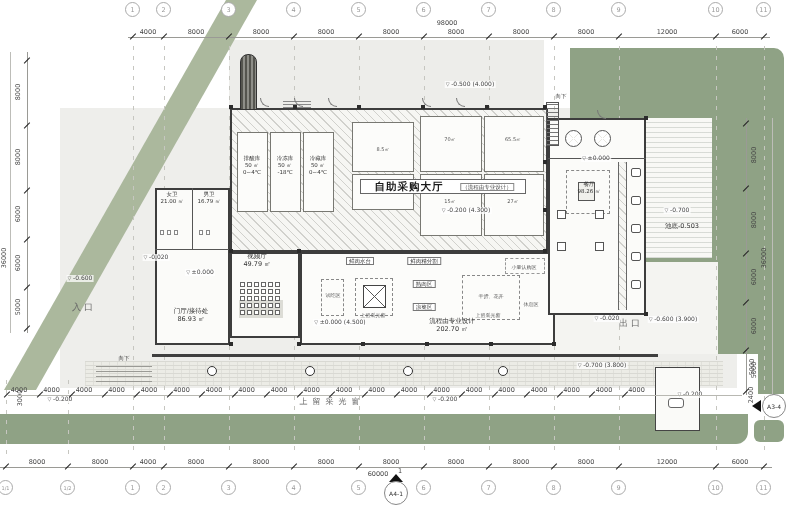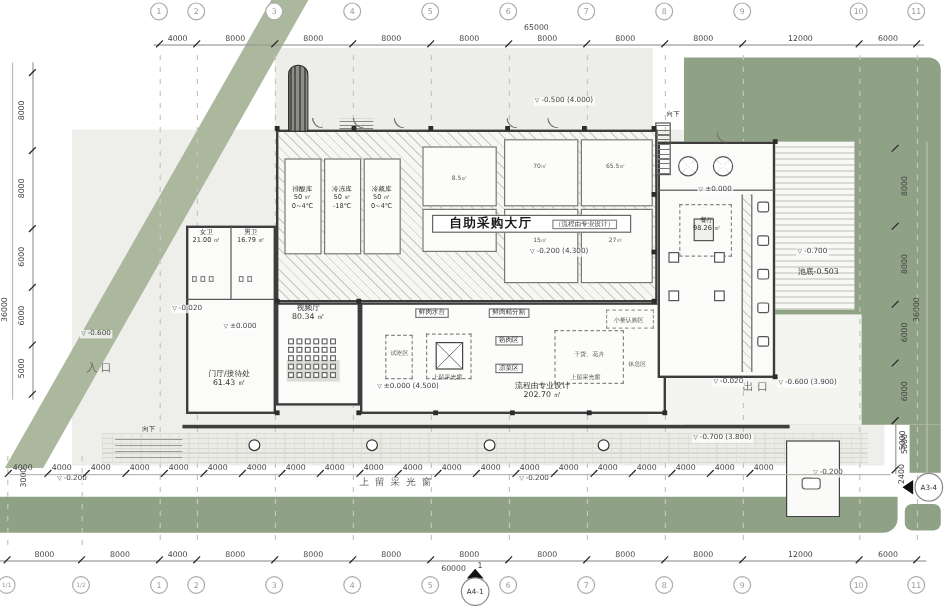--- a/index.html
+++ b/index.html
@@ -199,27 +199,27 @@
   <div class="lbl title-zone" style="left:409px;top:181px">自助采购大厅</div>
   <div class="lbl note" style="left:487px;top:183px">（流程由专业设计）</div>
 
   <div id="labels-layer">
       <div class="lbl entry" style="left: 84px; top: 303px;">入口</div>
       <div class="lbl entry" style="left: 631px; top: 319px;">出口</div>
       <div class="lbl corridor" style="left: 332px; top: 398px;">上留采光窗</div>
       <div class="lbl xs" style="left: 561px; top: 93px;">向下</div>
       <div class="lbl xs" style="left: 124px; top: 355px;">向下</div>
       <div class="lbl sm" style="left: 257px; top: 253px;">视频厅</div>
-      <div class="lbl sm" style="left: 257px; top: 261px;">80.34 ㎡</div>
+      <div class="lbl sm" style="left: 257px; top: 261px;">49.79 ㎡</div>
       <div class="lbl xs" style="left: 172px; top: 191px;">女卫</div>
       <div class="lbl xs" style="left: 172px; top: 198px;">21.00 ㎡</div>
       <div class="lbl xs" style="left: 209px; top: 191px;">男卫</div>
       <div class="lbl xs" style="left: 209px; top: 198px;">16.79 ㎡</div>
       <div class="lbl sm" style="left: 191px; top: 308px;">门厅/接待处</div>
-      <div class="lbl sm" style="left: 191px; top: 316px;">61.43 ㎡</div>
+      <div class="lbl sm" style="left: 191px; top: 316px;">86.93 ㎡</div>
       <div class="lbl sm" style="left: 452px; top: 318px;">流程由专业设计</div>
       <div class="lbl sm" style="left: 452px; top: 326px;">202.70 ㎡</div>
       <div class="lbl xs" style="left: 589px; top: 181px;">餐厅</div>
       <div class="lbl xs" style="left: 589px; top: 188px;">98.26 ㎡</div>
       <div class="lbl xs" style="left: 252px; top: 155px;">排酸库</div>
       <div class="lbl xs" style="left: 252px; top: 162px;">50 ㎡</div>
       <div class="lbl xs" style="left: 252px; top: 169px;">0~4℃</div>
       <div class="lbl xs" style="left: 285px; top: 155px;">冷冻库</div>
       <div class="lbl xs" style="left: 285px; top: 162px;">50 ㎡</div>
       <div class="lbl xs" style="left: 285px; top: 169px;">-18℃</div>
@@ -396,21 +396,21 @@
       <div class="dimlbl" style="left: 539px; top: 386px;">4000</div>
       <div class="tick" style="left: 523px; top: 394px;"></div>
       <div class="dimlbl" style="left: 571.5px; top: 386px;">4000</div>
       <div class="tick" style="left: 555.5px; top: 394px;"></div>
       <div class="dimlbl" style="left: 604px; top: 386px;">4000</div>
       <div class="tick" style="left: 588px; top: 394px;"></div>
       <div class="dimlbl" style="left: 636.5px; top: 386px;">4000</div>
       <div class="tick" style="left: 620.5px; top: 394px;"></div>
     </div>
 
-  <div class="dimlbl" style="left:447px;top:19px">65000</div>
+  <div class="dimlbl" style="left:447px;top:19px">98000</div>
   <div class="dimlbl" style="left:378px;top:470px">60000</div>
   <div class="dimlbl" style="left:400px;top:467px">1</div>
   <div class="vdim" style="left:4px;top:258px">36000</div>
   <div class="vdim" style="left:764px;top:258px">36000</div>
 
   <div class="tri-up" style="left:389px;top:474px"></div>
   <div class="secmark" style="left:384px;top:481px">
       <span>A4-1</span>
     </div>
   <div class="tri-left" style="left:752px;top:400px"></div>

